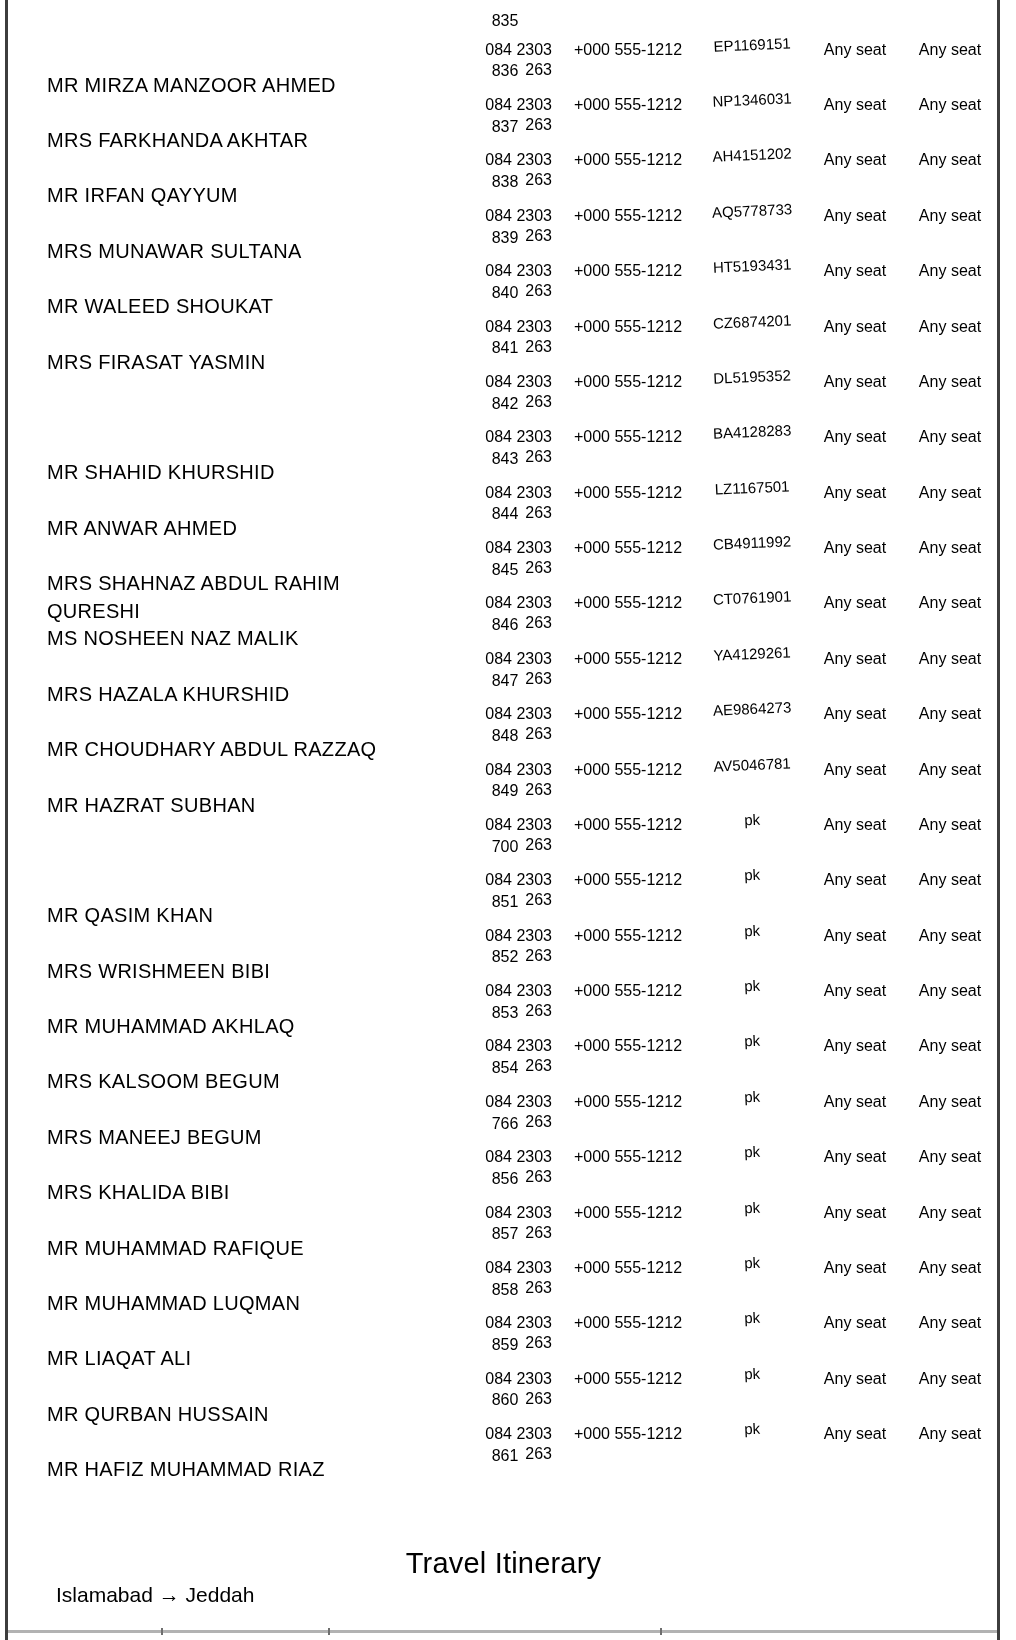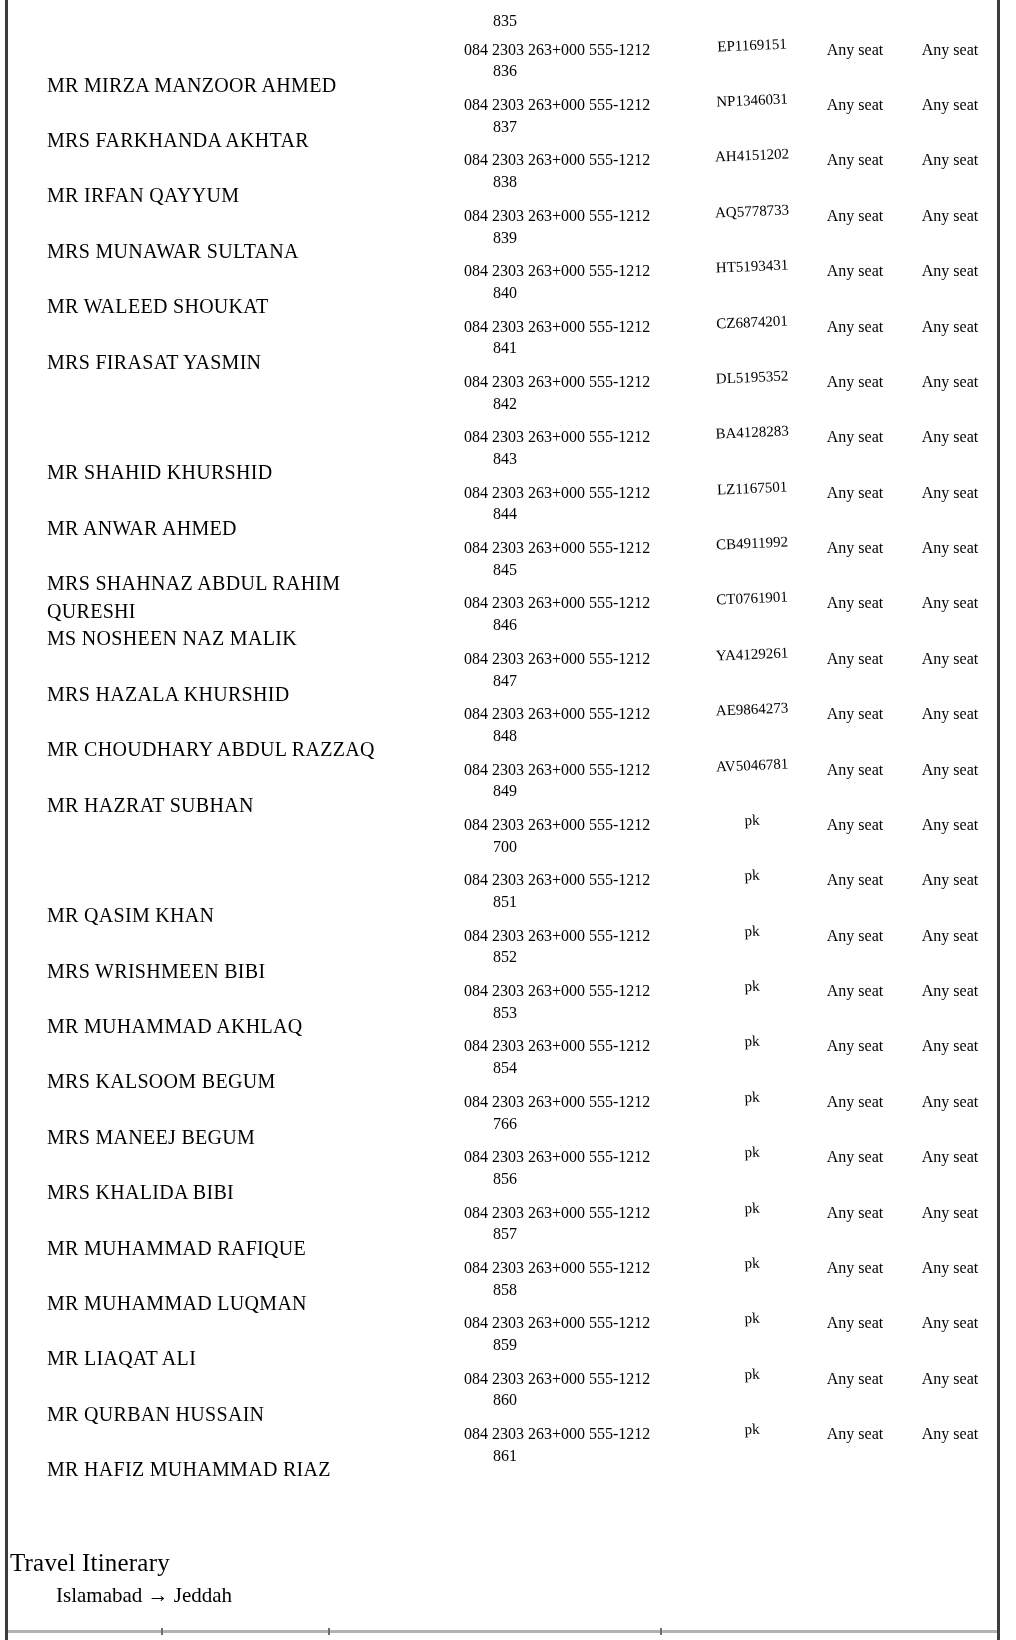--- a/index.html
+++ b/index.html
@@ -1,20 +1,20 @@
 <!DOCTYPE html>
 <html><head>
 <meta charset="utf-8">
 <style>
   html,body { margin:0; padding:0; background:#fff; }
   .page {
     position:relative;
     width:1016px; height:1640px;
     background:#ffffff;
-    font-family:Liberation Serif, serif;
+    font-family:Liberation Sans, sans-serif;
     color:#000000;
     overflow:hidden;
   }
   .side-border { position:absolute; top:0; width:3px; height:1640px; background:#3d3d3d; }
   .side-border.left  { left:5px; }
   .side-border.right { left:997px; }
 
   .content { position:absolute; left:8px; top:6px; width:989px; }
 
   
@@ -26,33 +26,33 @@
   .orphan { grid-template-rows:27.7px; }
 
   .c-name {
     grid-column:1; grid-row:1 / 3;
     padding:2px 60px 0 39px;
     font-size:20px; line-height:27.7px; letter-spacing:0.3px;
     white-space:pre-line;
     margin-top:36px;
   }
   .c-ref      { grid-column:2; grid-row:1; text-align:right; padding-top:6px; font-size:16px; line-height:20px; }
-  .c-phone    { grid-column:3; grid-row:1; padding-top:6px; font-size:16px; line-height:20px; }
+  .c-phone    { grid-column:3; grid-row:1; text-align:center; padding-top:6px; font-size:16px; line-height:20px; }
   .c-passport {
     grid-column:4; grid-row:1; text-align:center; padding-top:6px;
     font-size:15px; line-height:20px;
     transform:translateY(-5px) rotate(-2.5deg);
   }
   .c-seat1 { grid-column:5; grid-row:1; text-align:center; padding-top:6px; font-size:16px; line-height:20px; }
   .c-seat2 { grid-column:6; grid-row:1; text-align:center; padding-top:6px; font-size:16px; line-height:20px; }
   .c-ticket { grid-column:2; grid-row:2; text-align:center; padding-top:0; font-size:16px; line-height:20px; }
   .orphan .c-ticket { grid-row:1; padding-top:5px; }
 
   .footer { margin-top:74px; }
-  .itin-title { margin-left:2px; font-size:25px; line-height:32px; letter-spacing:0.2px; }
+  .itin-title { margin-left:2px; font-size:29px; line-height:32px; letter-spacing:0.2px;text-align:center; }
   .itin-route { margin-top:3px; margin-left:48px; font-size:21px; line-height:26px; }
 
   .bottom-rule {
     position:absolute; left:8px; top:1630px; width:989px; height:3px;
     background:#b2b2b2;
   }
   .tick { position:absolute; top:-2px; width:2px; height:7px; background:#6e6e6e; }
 </style>
 </head>
 <body>

